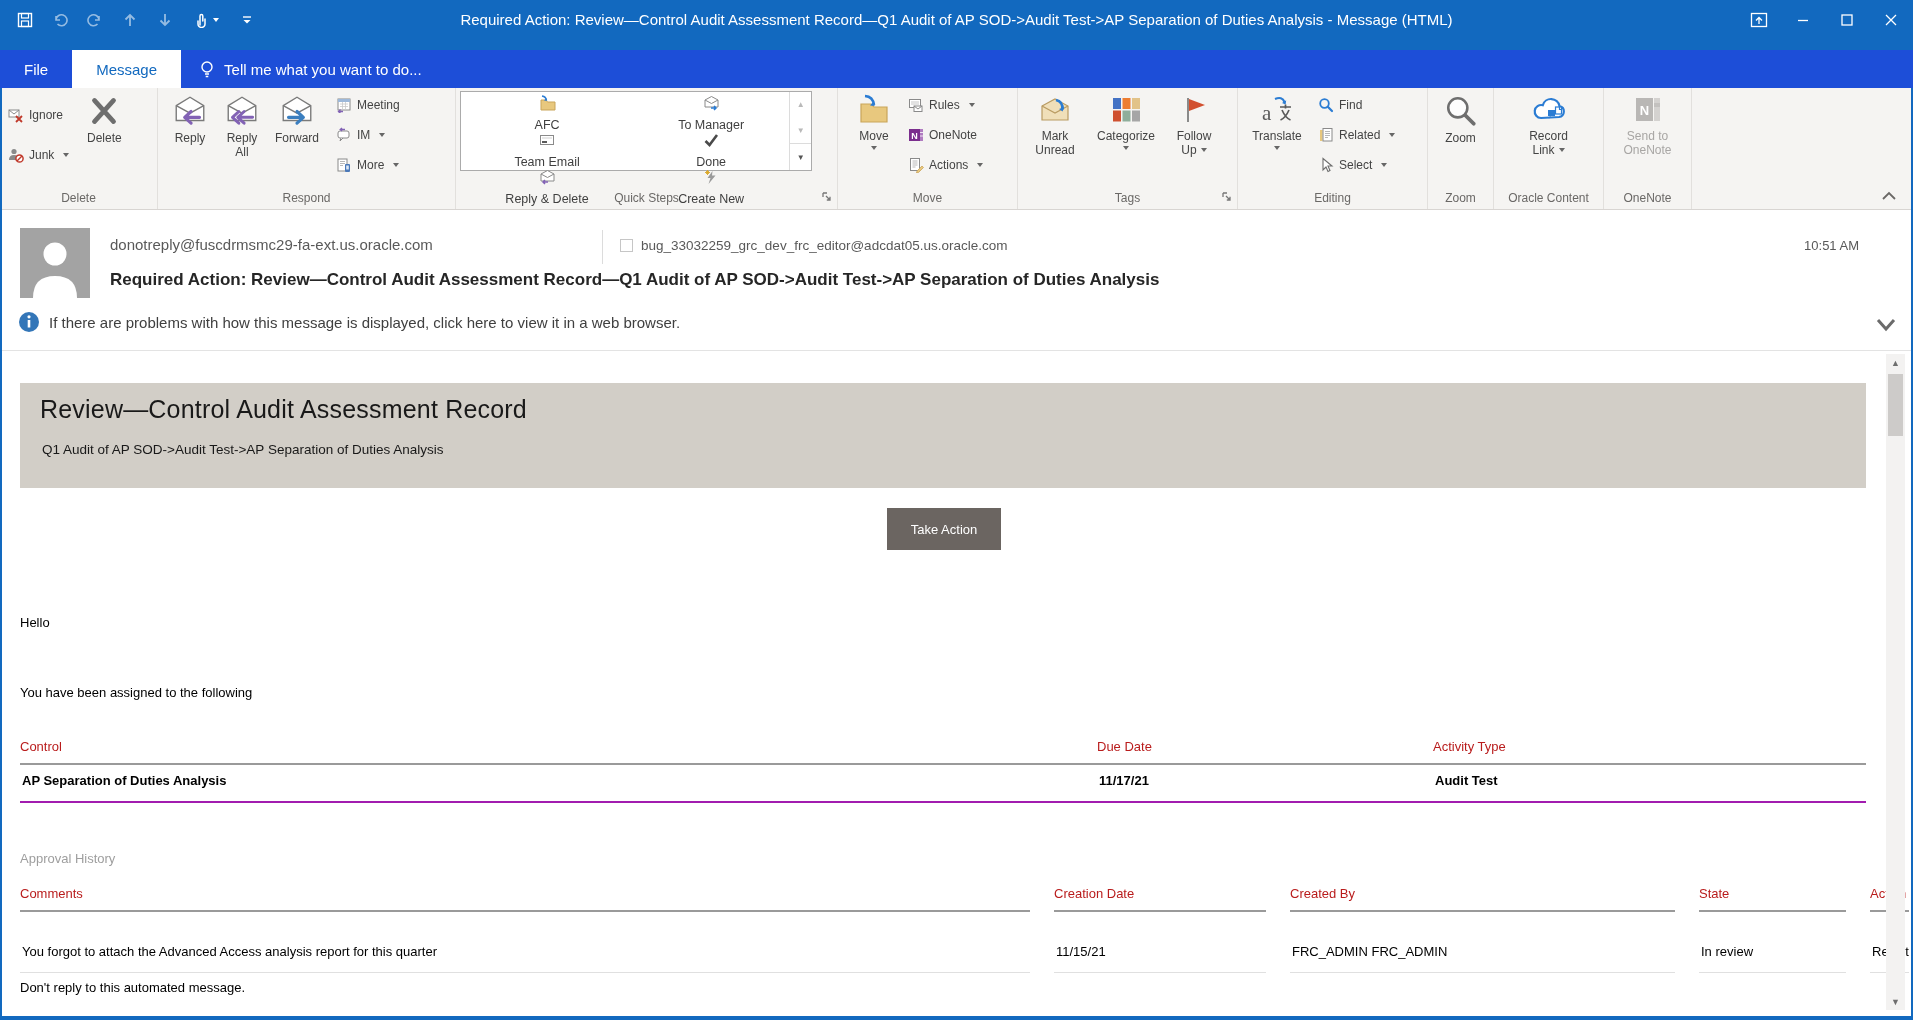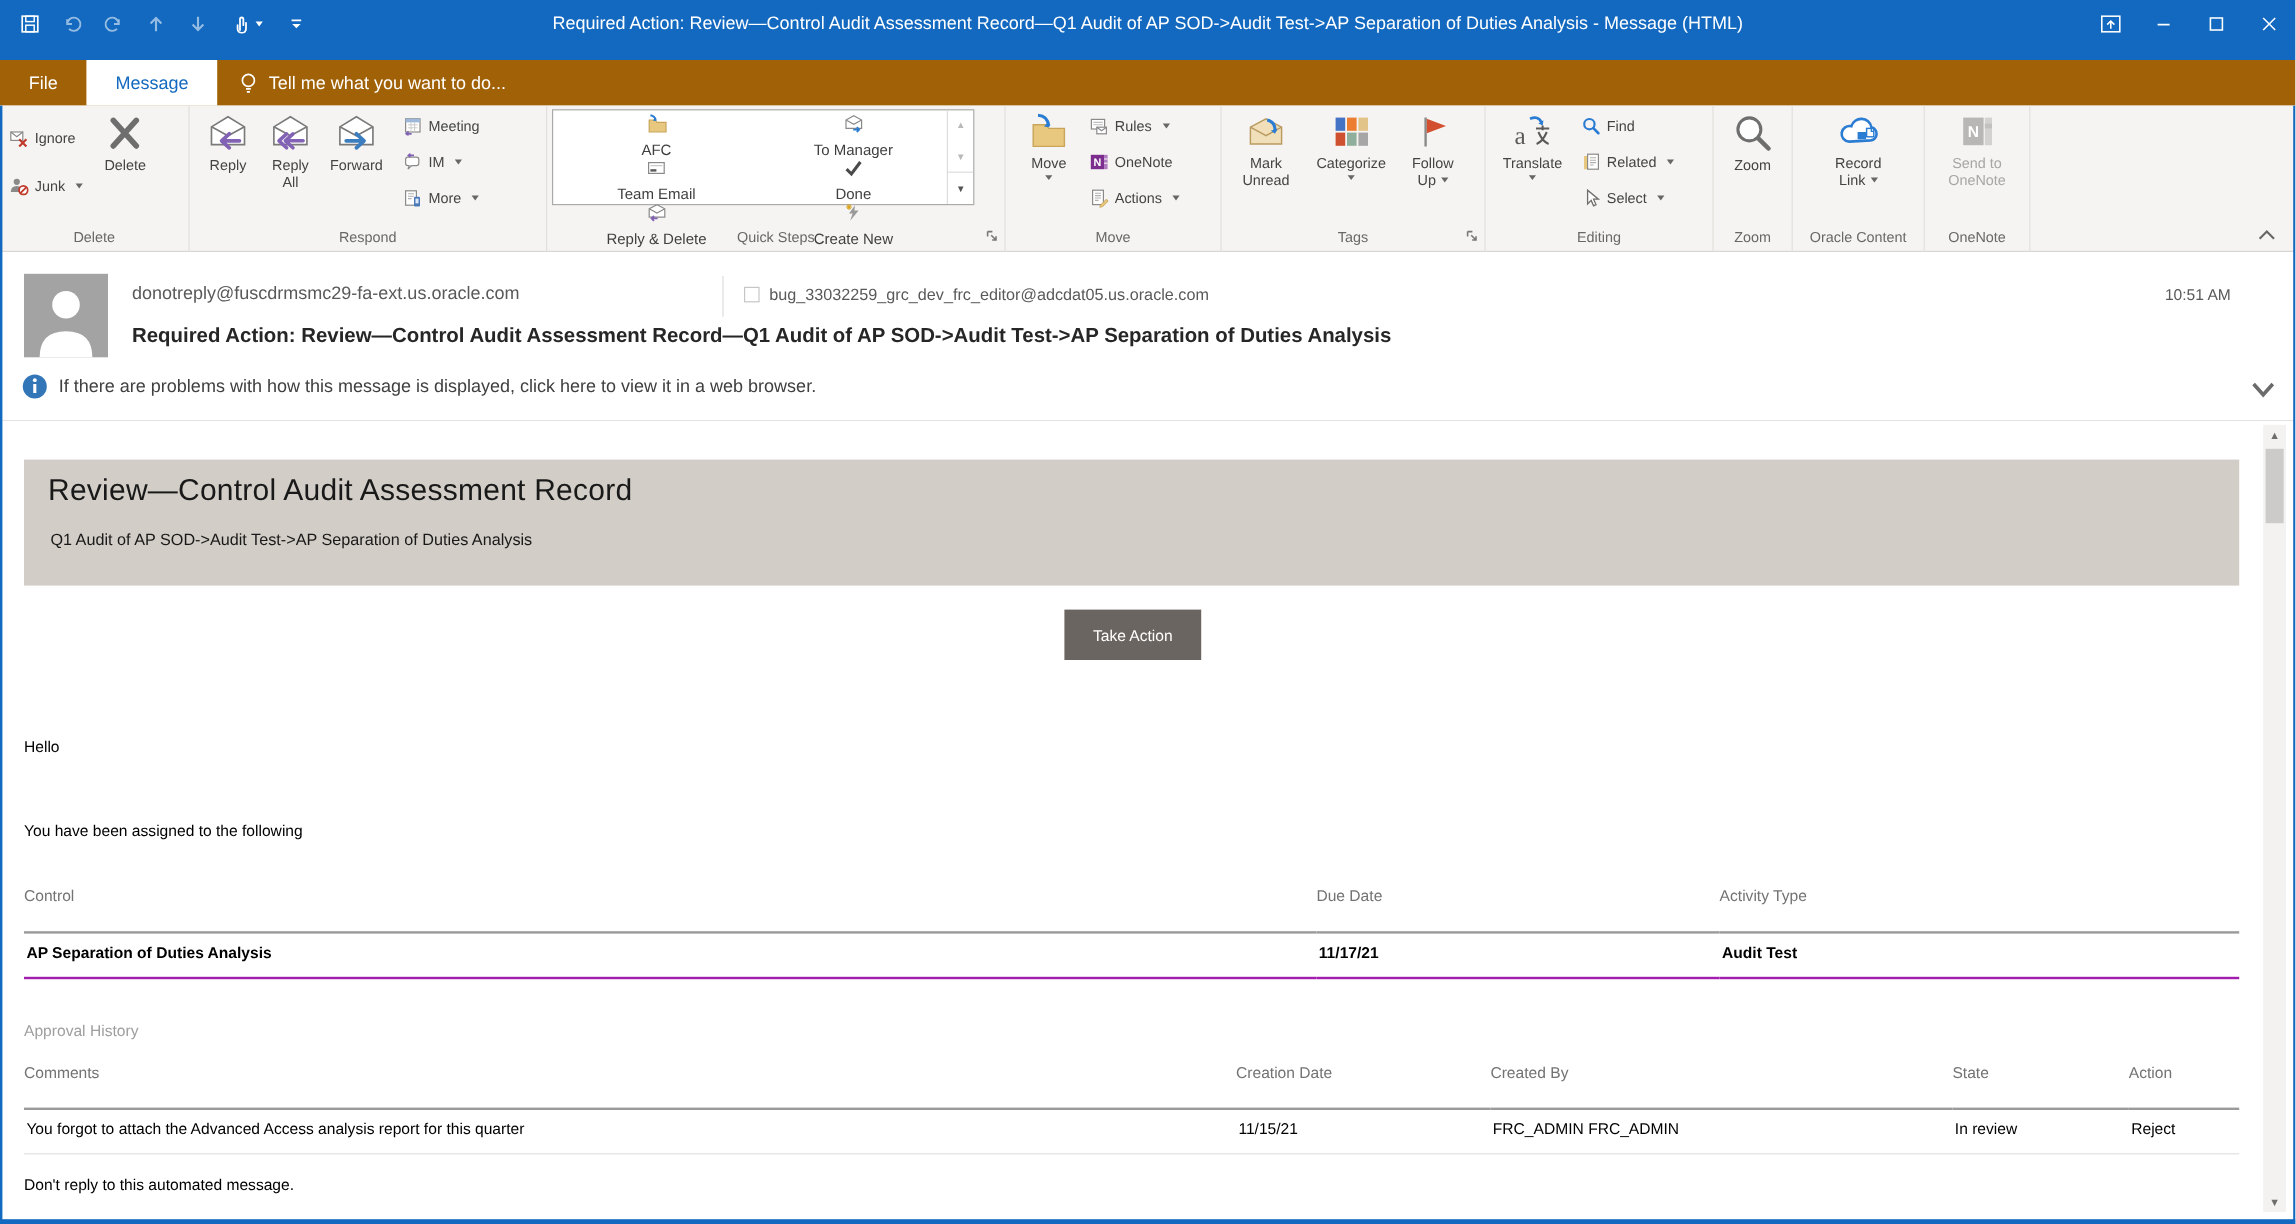--- a/index.html
+++ b/index.html
@@ -8,21 +8,21 @@
   
   .titlebar{position:absolute;top:0;left:0;right:0;height:50px;background:#1269bf;}
   .qat{position:absolute;left:12px;top:7px;display:flex;align-items:center;gap:9px;}
   .qbtn{width:26px;height:26px;display:flex;align-items:center;justify-content:center;}
   .dim{opacity:.55;}
   .title{position:absolute;left:300px;right:300px;top:11px;text-align:center;font-size:15px;
          color:#fff;white-space:nowrap;overflow:hidden;}
   .winctl{position:absolute;right:0;top:0;display:flex;height:40px;}
   .wbtn{width:44px;height:40px;display:flex;align-items:center;justify-content:center;}
   
-  .tabrow{position:absolute;top:50px;left:0;right:0;height:38px;background:#a16207;display:flex;color:#fff;}
+  .tabrow{position:absolute;top:50px;left:0;right:0;height:38px;background:#1d4ed8;display:flex;color:#fff;}
   .tab{padding:0 24px;display:flex;align-items:center;font-size:15px;cursor:default;}
   .tab.active{background:#fff;color:#1269bf;}
   .tellme{display:flex;align-items:center;gap:9px;padding:0 18px;font-size:15px;font-style:normal;}
   
   .ribbon{position:absolute;top:88px;left:0;right:0;height:122px;background:#f5f4f2;
           border-bottom:1px solid #d8d5d2;box-sizing:border-box;}
   .rgroup{position:absolute;top:0;height:121px;border-right:1px solid #e2e0dd;box-sizing:border-box;}
   .glabel{position:absolute;bottom:4px;left:0;right:0;text-align:center;font-size:12px;color:#6a6866;}
   .launcher{position:absolute;bottom:6px;right:4px;width:12px;height:12px;}
   .gbody{position:absolute;top:2px;left:0;right:0;height:92px;display:flex;}
@@ -61,22 +61,22 @@
   .msgbody{position:absolute;top:351px;left:2px;right:2px;bottom:4px;background:#fff;
            font-size:13px;color:#000;}
   .banner{position:absolute;left:18px;top:32px;width:1846px;height:105px;box-sizing:border-box;}
   .banner h1{margin:0;padding:12px 0 0 20px;font-size:25px;font-weight:400;color:#191919;letter-spacing:.2px;}
   .banner p{margin:0;padding:18px 0 0 22px;font-size:13.5px;color:#191919;}
   .takeaction{position:absolute;left:885px;top:157px;width:114px;height:42px;border:none;
               color:#fff;font-size:13px;font-family:"Liberation Sans",sans-serif;cursor:pointer;}
   .bodytext{position:absolute;left:18px;white-space:nowrap;}
   .dtable{position:absolute;left:18px;width:1846px;display:grid;}
   .t1{grid-template-columns:1077px 336px auto;}
-  .t2{grid-template-columns:1010px 212px 385px 147px auto;}
-  .th{font-size:13px;color:#737373;padding-bottom:22px;border-bottom:2px solid #9a9a9a;}
+  .t2{grid-template-columns:1010px 212px 385px 147px auto;gap:24px;}
+  .th{font-size:13px;color:#b91c1c;padding-bottom:9px;border-bottom:2px solid #9a9a9a;}
   .td{font-size:13px;color:#000;padding:8px 0 13px 2px;}
   .t1 .td{border-bottom:2px solid #a21caf;font-weight:bold;}
   .t2 .td{border-bottom:1px solid #e0e0e0;}
   .seclabel{position:absolute;left:18px;font-size:13px;color:#9e9e9e;}
   
   .vscroll{position:absolute;right:6px;top:3px;width:19px;height:656px;background:#f3f2f1;
            display:flex;flex-direction:column;align-items:center;}
   .sarrow{height:17px;display:flex;align-items:center;justify-content:center;font-size:9px;color:#6e6e6e;width:100%;}
   .thumb{width:15px;height:62px;background:#cdcbc9;margin-top:3px;}
   .sdown{margin-top:auto;}

